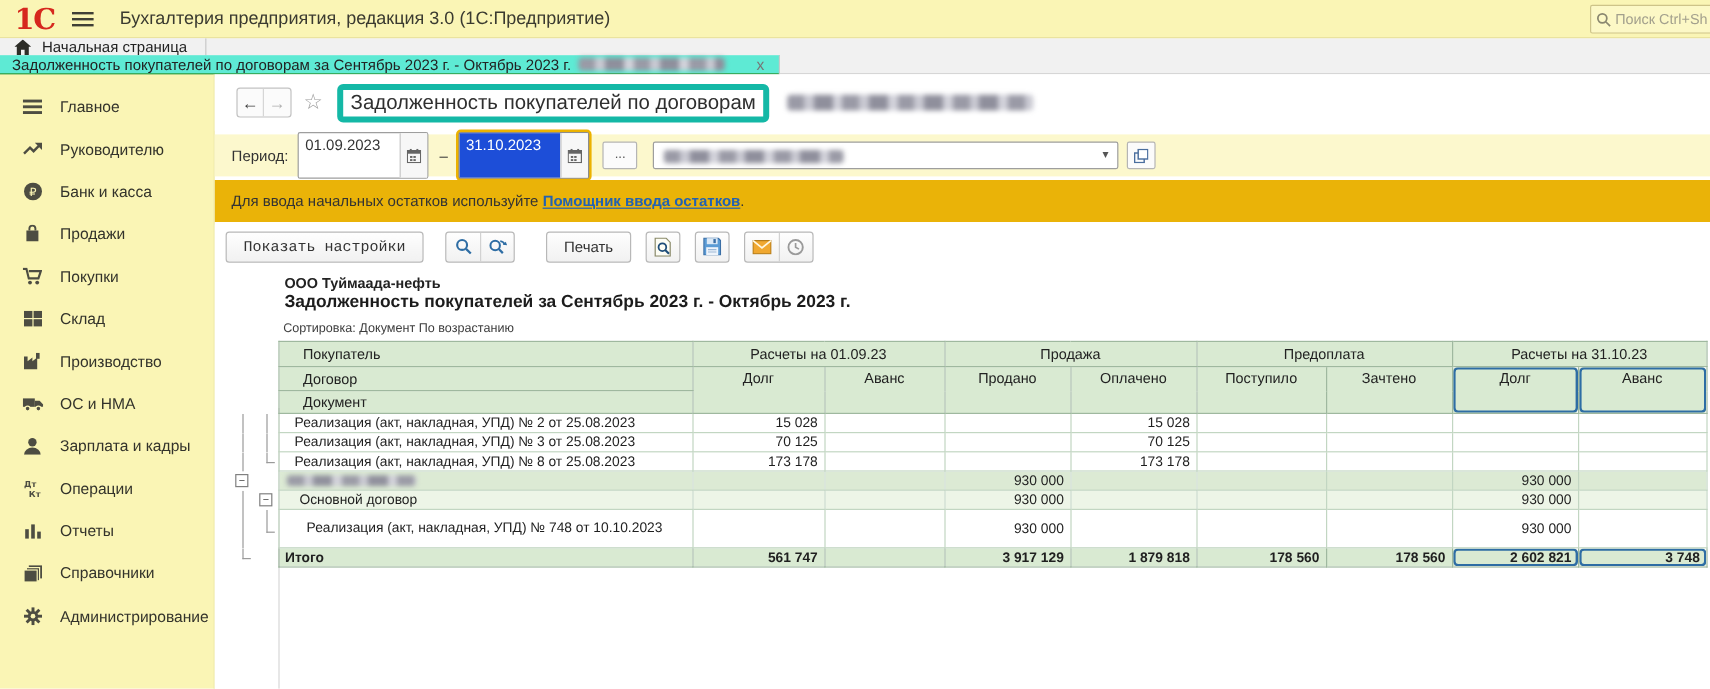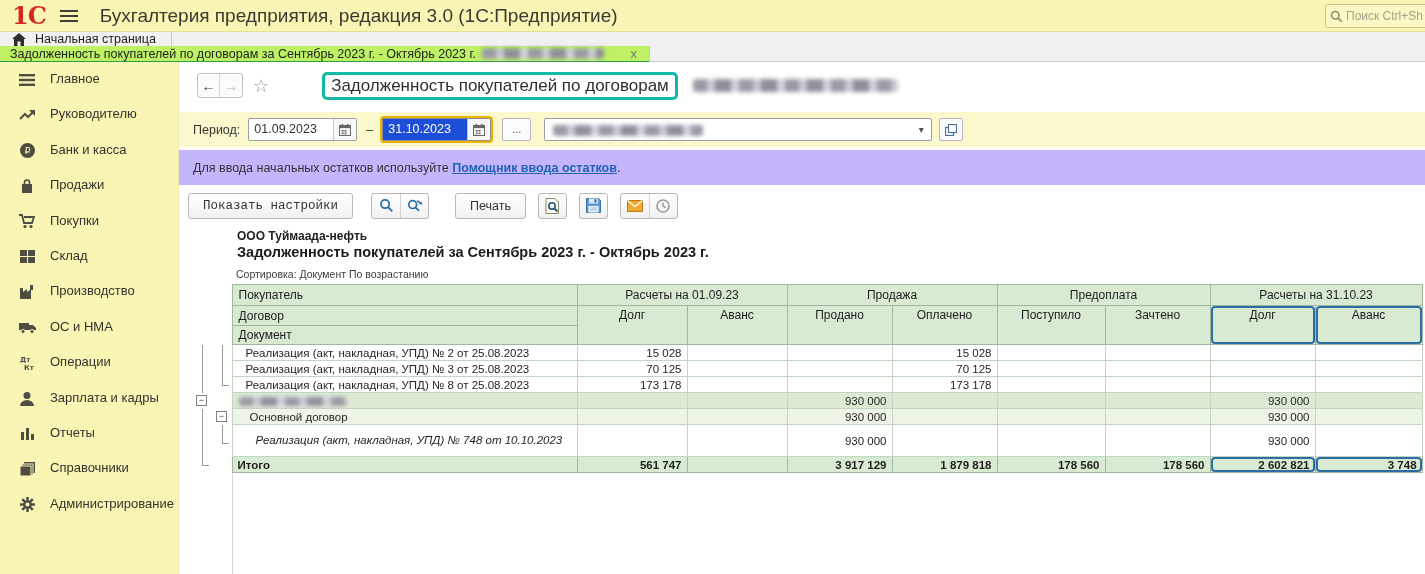--- a/index.html
+++ b/index.html
@@ -5,71 +5,71 @@
   * { margin:0; padding:0; box-sizing:border-box; }
   html,body { width:1425px; height:574px; }
   body { font-family:"Liberation Sans","DejaVu Sans",sans-serif; color:#333; background:#fff; overflow:hidden; }
   .screen { position:relative; width:1425px; height:574px; background:#fff; }
 
   
   .topbar { position:absolute; left:0; top:0; width:1425px; height:32px; background:#faf5b5; display:flex; align-items:center; border-bottom:1px solid #e6df9a; }
   .logo { color:#d6281e; font-weight:bold; font-size:24px; letter-spacing:-1px; margin:0 14px 0 12px; font-family:"DejaVu Serif",serif; }
   .burger { width:18px; height:12px; border-top:2px solid #3f3f35; border-bottom:2px solid #3f3f35; position:relative; margin-right:22px; }
   .burger:before { content:""; position:absolute; left:0; right:0; top:3px; height:2px; background:#3f3f35; }
-  .app-title { font-size:19px; color:#3a3a30; }
+  .app-title { font-size:15px; color:#3a3a30; }
   .search-box { position:absolute; right:-4px; top:4px; width:104px; height:24px; background:#fcf8c6; border:1px solid #cdc389; border-radius:2px; display:flex; align-items:center; padding-left:4px; overflow:hidden; }
   .search-box .ph { color:#a3a08d; font-size:12px; white-space:nowrap; margin-left:3px; }
 
   
   .tabbar { position:absolute; left:0; top:32px; width:1425px; height:30px; background:#f1f1f1; border-bottom:1px solid #cfcfcf; display:flex;flex-direction:column; }
   .home-tab { width:172px; display:flex; align-items:center; padding-left:12px; border-right:1px solid #c9c9c9; font-size:12.5px; color:#222; background:#f1f1f1; }
   .home-tab .hicon { margin-right:9px; display:inline-flex; }
-  .report-tab { width:650px; background:#bef264; border-right:1px solid #c9c9c9; display:flex; align-items:center; padding:0 10px 0 10px; font-size:12.5px; color:#222; position:relative; border-bottom:3px solid #2f9e44; }
+  .report-tab { width:650px; background:#5eead4; border-right:1px solid #c9c9c9; display:flex; align-items:center; padding:0 10px 0 10px; font-size:12.5px; color:#222; position:relative; border-bottom:3px solid #2f9e44; }
   .report-tab .tab-close { margin-left:auto; color:#777; font-size:13px; padding:0 2px; }
 
   
   .body { position:absolute; top:62px; left:0; width:1425px; height:512px; display:flex; }
   .sidebar { width:179px; background:#faf5b5; height:512px; padding-top:9px; border-right:1px solid #eee8a8; }
-  .sb-item { height:35.4px; display:flex; padding-left:16px; cursor:pointer; }
+  .sb-item { height:35.4px; display:flex; align-items:center; padding-left:16px; cursor:pointer; }
   .sb-icon { width:22px; height:18px; display:inline-flex; align-items:center; justify-content:center; margin-right:12px; color:#4d4d42; font-size:13px; }
   .sb-label { font-size:13px; color:#33332b; }
 
   .main { position:relative; flex:1; background:#fff; height:512px; }
 
   
   .nav-row { position:absolute; left:0; top:0; width:100%; height:47px; background:#fff; display:flex; align-items:center; }
   .navbtns { display:flex; border:1px solid #c2c2c2; border-radius:3px; background:#fbfbfb; margin-left:18px; height:25px; }
   .navbtn { width:22px; display:flex; align-items:center; justify-content:center; font-size:14px; }
   .navbtn.back { color:#3c3c3c; border-right:1px solid #d6d6d6; }
   .navbtn.fwd { color:#b0b0b0; }
   .star { color:#9a9a9a; font-size:18px; margin:0 12px 0 10px; }
   .page-title { font-size:17px; color:#2f2f2f; white-space:nowrap; display:flex; align-items:center; }
-  .title-box { border:3px solid #14b8a6; border-radius:5px; padding:1px 6px; margin-right:5px;margin-left:41px; }
+  .title-box { border:5px solid #14b8a6; border-radius:5px; padding:1px 6px; margin-right:5px; }
 
   
   .blur-blob { display:inline-block; height:11px; border-radius:3px; filter:blur(2px);
     background:repeating-linear-gradient(90deg,#9a9aa6 0 14px,#c9c9d2 14px 22px,#8f8f9c 22px 38px,#d2d2da 38px 46px); vertical-align:middle; }
 
   
   .period-row { position:absolute; left:0; top:50px; width:100%; height:35px; background:#fcf8cd; display:flex; align-items:center; font-size:12.5px; }
   .period-label { margin-left:14px; margin-right:8px; color:#333; }
-  .date-field { display:flex; height:23px; border:1px solid #9e9e9e; background:#fff; border-radius:2px; align-items:stretch; }
+  .date-field { display:flex; height:39px; border:1px solid #9e9e9e; background:#fff; border-radius:2px; align-items:stretch; }
   .date-field .dval { width:84px; padding:3px 4px 0 5px; font-size:12.5px; }
   .date-field .calbtn { width:23px; border-left:1px solid #c9c9c9; display:flex; align-items:center; justify-content:center; background:#f7f7f7; }
   .date-field.focused { box-shadow:0 0 0 2px #ecb200; border-color:#8c8c8c; }
   .date-field.focused .dval { background:#1d4ed8; color:#fff; }
   .dash { margin:0 9px; color:#333; }
   .dots-btn { width:29px; height:23px; border:1px solid #b5b5b5; border-radius:2px; background:#fbfbfb; margin-left:11px; text-align:center; font-size:11px; color:#555; line-height:20px; }
   .org-combo { display:flex; height:23px; width:388px; border:1px solid #9e9e9e; background:#fff; border-radius:2px; margin-left:13px; align-items:center; }
   .org-combo .blob-wrap { flex:1; padding-left:8px; }
   .org-combo .dd { width:20px; text-align:center; color:#555; font-size:10px; }
   .open-btn { width:24px; height:23px; border:1px solid #b5b5b5; border-radius:2px; background:#fbfbfb; margin-left:7px; display:flex; align-items:center; justify-content:center; }
 
   
-  .info-row { position:absolute; left:0; top:88px; width:100%; height:35px; background:#c4b5fd; display:flex; align-items:center; font-size:12.5px; }
+  .info-row { position:absolute; left:0; top:88px; width:100%; height:35px; background:#eab308; display:flex; align-items:center; font-size:12.5px; }
   .info-row .txt { margin-left:14px; }
   .info-row a { color:#2262b2; font-weight:bold; text-decoration:underline; }
 
   
   .toolbar-row { position:absolute; left:0; top:125px; width:100%; height:37px; background:#fff; display:flex; align-items:center; }
   .btn { height:26px; border:1px solid #b8b8b8; border-radius:3px; background:linear-gradient(#fefefe,#f1f1f1); font-size:12.5px; color:#333; display:flex; align-items:center; justify-content:center; padding:0 14px; }
   .btn-generate { margin-left:14px; background:linear-gradient(#ffe14d,#fcd116); border-color:#cfa812; font-weight:bold; padding:0 16px; }
   .btn-settings { margin-left:9px;font-family:Liberation Mono, monospace; }
   .icon-group { display:flex; height:26px; border:1px solid #b8b8b8; border-radius:3px; background:linear-gradient(#fefefe,#f1f1f1); }
   .icon-cell { width:28px; display:flex; align-items:center; justify-content:center; }
@@ -81,34 +81,34 @@
   .report { position:absolute; left:0; top:162px; width:100%; height:350px; background:#fff; }
   .rep-company { position:absolute; left:58px; top:5px; font-size:12px; font-weight:bold; color:#222; }
   .rep-title { position:absolute; left:58px; top:20px; font-size:14.5px; font-weight:bold; color:#1c1c1c; }
   .rep-sort { position:absolute; left:57px; top:44px; font-size:10.5px; color:#3d3d3d; }
   .rep-vline { position:absolute; left:53px; top:116px; width:1px; height:234px; background:#d8d8d8; }
 
   table.grid { position:absolute; left:13px; top:60px; border-collapse:collapse; table-layout:fixed; width:1230px; font-size:11.5px; }
   table.grid col.g { width:20px; }
   table.grid td, table.grid th { overflow:hidden; white-space:nowrap; }
   th.h { background:#d9ead2; border:1px solid #9fb89f; font-weight:normal; font-size:12px; color:#222; text-align:center; padding:2px 4px; }
-  th.h.lbl { text-align:left; padding-left:6px; }
+  th.h.lbl { text-align:left; padding-left:20px; }
   td.gut { border:none; position:relative; }
   td.c { border:1px solid #c2d6c2; padding:1px 5px 0 5px; color:#1f1f1f; }
   td.num { text-align:right; }
   tr.h1 td, tr.h1 th { height:21px; } tr.h2 th { height:20px; } tr.h3 th { height:19px; }
   tr.r { height:16px; }
   tr.r td.c.label { padding-top:0; }
   tr.r.customer td.c { background:#dcead4; }
   tr.r.contract td.c { background:#edf5e7; }
   tr.r.total td.c { background:#d9ead2; font-weight:bold; border-color:#9fb89f; }
   tr.r.doc2 { height:32px; }
   tr.r.doc2 td.c.label { white-space:normal; line-height:15px; }
   .ind-doc { padding-left:13px !important; }
-  .ind-doc2 { padding-left:23px !important;font-style:italic; }
+  .ind-doc2 { padding-left:23px !important; }
   .ind-contract { padding-left:17px !important; }
   .ind-customer { padding-left:6px !important; }
   .ind-total { padding-left:5px !important; }
   .sel { box-shadow:inset 0 0 0 2px #2e6da4; border-radius:4px; }
   
   .tline { position:absolute; left:10px; top:0; bottom:0; width:1px; background:#9a9a9a; }
   .tend { position:absolute; left:10px; top:0; height:62%; width:7px; border-left:1px solid #9a9a9a; border-bottom:1px solid #9a9a9a; }
   .texp { position:absolute; left:4px; top:2px; width:11px; height:11px; border:1px solid #808080; background:#fff; font-size:9px; line-height:9px; text-align:center; color:#444; }
 
   svg { display:block; }
@@ -223,35 +223,35 @@
               <rect x="0" y="2" width="10" height="7" fill="#4d4d42"></rect>
               <path d="M10 4 h4 l3 3 v2 h-7 z" fill="#4d4d42"></path>
               <circle cx="4" cy="10.5" r="2" fill="#4d4d42" stroke="#faf5b5"></circle>
               <circle cx="13" cy="10.5" r="2" fill="#4d4d42" stroke="#faf5b5"></circle>
             </svg>
           </span>
           <span class="sb-label">ОС и НМА</span>
         </div>
         <div class="sb-item">
           <span class="sb-icon">
+            <svg width="14" height="14" viewBox="0 0 14 14">
+              <circle cx="7" cy="3.5" r="3.5" fill="#4d4d42"></circle>
+              <path d="M0 14 a7 6 0 0 1 14 0 z" fill="#4d4d42"></path>
+            </svg>
+          </span>
+          <span class="sb-label">Зарплата и кадры</span>
+        </div>
+        <div class="sb-item">
+          <span class="sb-icon">
             <svg width="18" height="16" viewBox="0 0 18 16">
               <text x="2" y="7" font-size="7" font-weight="bold" fill="#4d4d42" font-family="DejaVu Sans">Дт</text>
               <text x="6" y="15" font-size="7" font-weight="bold" fill="#4d4d42" font-family="DejaVu Sans">Кт</text>
             </svg>
           </span>
           <span class="sb-label">Операции</span>
-        </div>
-        <div class="sb-item">
-          <span class="sb-icon">
-            <svg width="14" height="14" viewBox="0 0 14 14">
-              <circle cx="7" cy="3.5" r="3.5" fill="#4d4d42"></circle>
-              <path d="M0 14 a7 6 0 0 1 14 0 z" fill="#4d4d42"></path>
-            </svg>
-          </span>
-          <span class="sb-label">Зарплата и кадры</span>
         </div>
         <div class="sb-item">
           <span class="sb-icon">
             <svg width="15" height="13" viewBox="0 0 15 13">
               <rect x="1" y="5" width="3" height="8" fill="#4d4d42"></rect>
               <rect x="6" y="1" width="3" height="12" fill="#4d4d42"></rect>
               <rect x="11" y="7" width="3" height="6" fill="#4d4d42"></rect>
             </svg>
           </span>
           <span class="sb-label">Отчеты</span>

